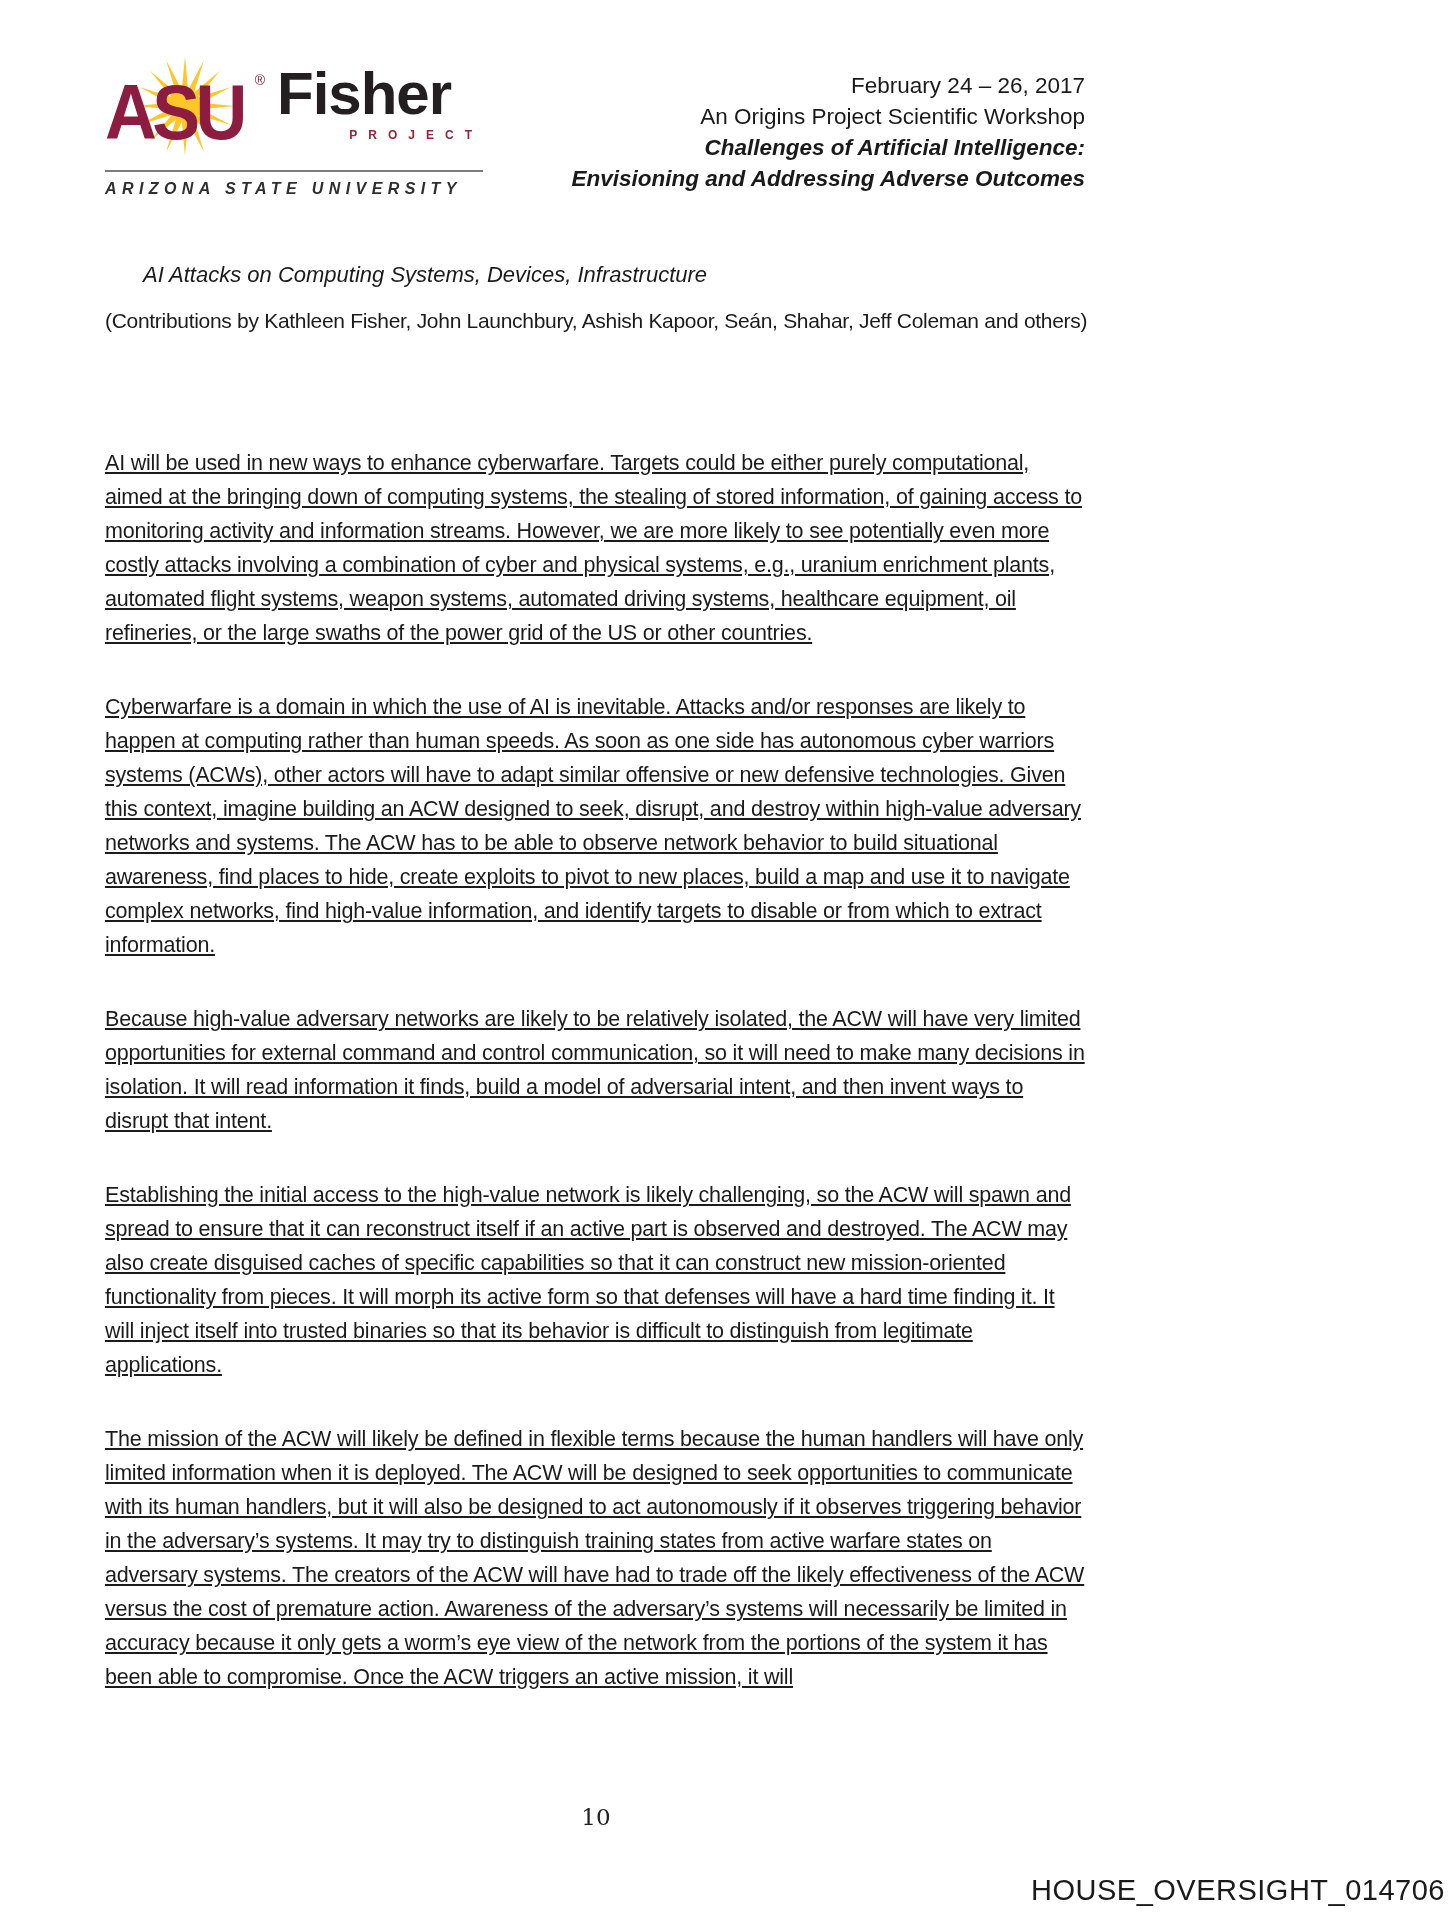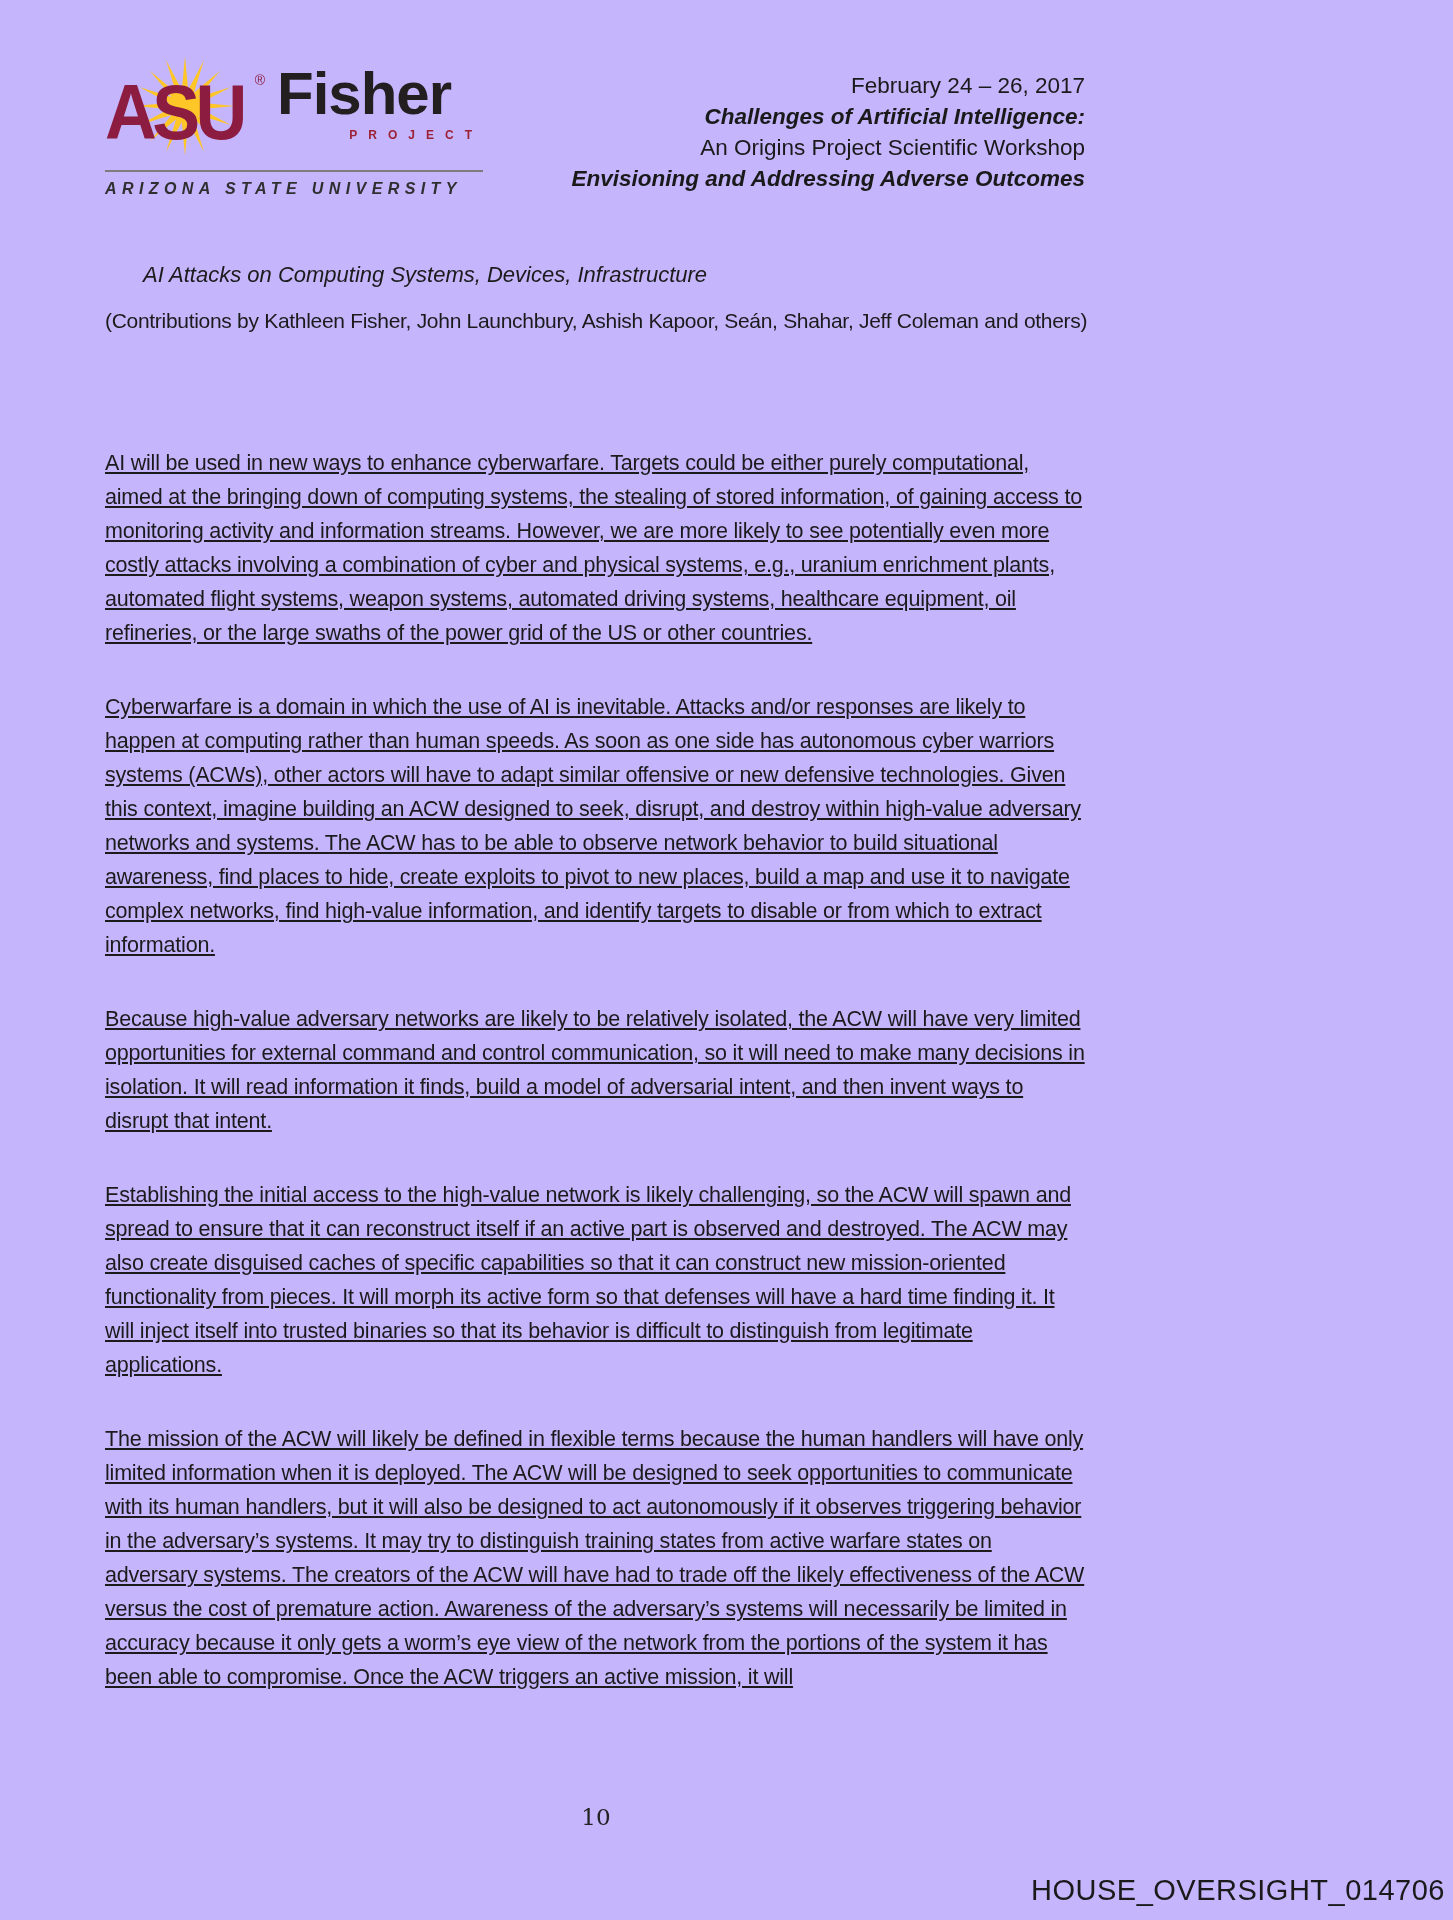--- a/index.html
+++ b/index.html
@@ -1,19 +1,19 @@
 <!DOCTYPE html>
 <html><head>
 <meta charset="utf-8">
 <style>
   html,body { margin:0; padding:0; background:#e8e8e8; }
   .sheet {
     position:relative;
     width:1453px; height:1920px;
-    background:#c4b5fd;
+    background:#ffffff;
     font-family:"Liberation Sans", sans-serif;
     color:#1b1b1b;
     overflow:hidden;
   }
 
   
   .logo-block { position:absolute; left:105px; top:62px; width:378px; }
   .logo-row { position:relative; height:100px; }
   .asu-mark { position:absolute; left:0; top:2px; width:165px; height:96px; }
   .sunburst { position:absolute; left:26px; top:-12px; width:108px; height:108px; z-index:0; }
@@ -109,22 +109,22 @@
         <div class="origins">Fisher</div>
         <div class="project">PROJECT</div>
       </div>
     </div>
     <div class="logo-rule"></div>
     <div class="university">ARIZONA STATE UNIVERSITY</div>
   </div>
 
   <div class="header-text">
     <div class="hl">February 24 – 26, 2017</div>
+    <div class="hl">An Origins Project Scientific Workshop</div>
     <div class="hl bold-italic">Challenges of Artificial Intelligence:</div>
-    <div class="hl">An Origins Project Scientific Workshop</div>
     <div class="hl bold-italic">Envisioning and Addressing Adverse Outcomes</div>
   </div>
 
   <div class="section-subtitle">AI Attacks on Computing Systems, Devices, Infrastructure</div>
   <div class="contributors">(Contributions by Kathleen Fisher, John Launchbury, Ashish Kapoor, Seán, Shahar, Jeff Coleman and others)</div>
 
   <div class="body-text">
     <p>AI will be used in new ways to enhance cyberwarfare. Targets could be either purely computational, aimed at the bringing down of computing systems, the stealing of stored information, of gaining access to monitoring activity and information streams. However, we are more likely to see potentially even more costly attacks involving a combination of cyber and physical systems, e.g., uranium enrichment plants, automated flight systems, weapon systems, automated driving systems, healthcare equipment, oil refineries, or the large swaths of the power grid of the US or other countries.</p>
     <p>Cyberwarfare is a domain in which the use of AI is inevitable. Attacks and/or responses are likely to happen at computing rather than human speeds. As soon as one side has autonomous cyber warriors systems (ACWs), other actors will have to adapt similar offensive or new defensive  technologies. Given this context, imagine building an ACW designed to seek, disrupt, and destroy within high-value adversary networks and systems. The ACW has to be able to observe network behavior to build situational awareness, find places to hide, create exploits to pivot to new places, build a map and use it to navigate complex networks, find high-value information, and identify targets to disable or from which to extract information.</p>
     <p>Because high-value adversary networks are likely to be relatively isolated, the ACW will have very limited opportunities for external command and control communication, so it will need to make many decisions in isolation. It will read information it finds, build a model of adversarial intent, and then invent ways to disrupt that intent.</p>

